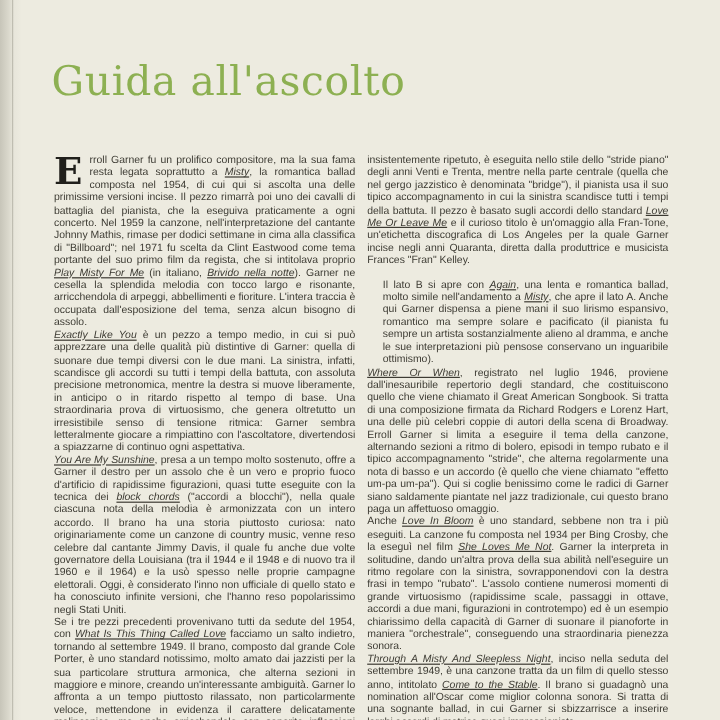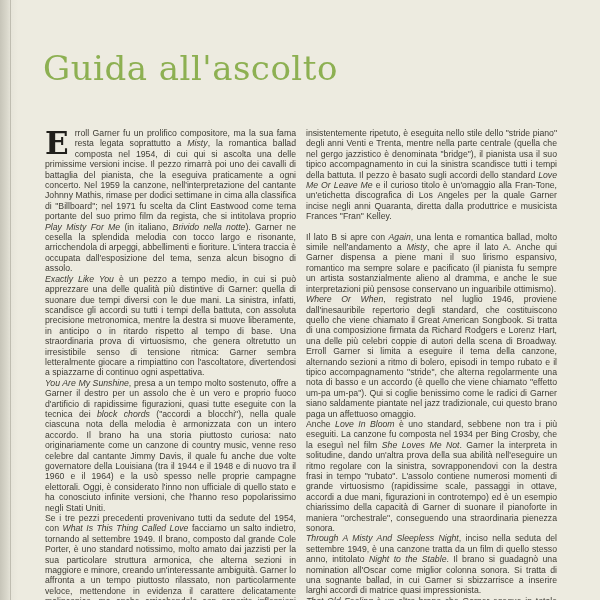--- a/index.html
+++ b/index.html
@@ -40,22 +40,22 @@
     display:flex;gap:10px;
   }
   .col{
     width:251px;
     color:var(--ink);
     font-size:8.7px;
     line-height:10.4px;
     text-align:justify;
   }
   .col p{margin:0;}
-  #col-right p:nth-child(2){margin-top:10px;}
-  .col i{font-style:italic;}
+  #col-right p:nth-child(2){margin-top:10px;margin-left:13px;}
+  .col i{font-style:italic;text-decoration:underline;}
   .dropcap{
     float:left;
     font-family:"DejaVu Serif", serif;
     font-weight:bold;
     font-size:31px;
     line-height:26px;
     padding:2px 6px 1px 0;
     color:var(--dropcap);
   }
 </style>
@@ -71,17 +71,17 @@
         <p><span class="dropcap">E</span>rroll Garner fu un prolifico compositore, ma la sua fama resta legata soprattutto a <i>Misty</i>, la romantica ballad composta nel 1954, di cui qui si ascolta una delle primissime versioni incise. Il pezzo rimarrà poi uno dei cavalli di battaglia del pianista, che la eseguiva praticamente a ogni concerto. Nel 1959 la canzone, nell'interpretazione del cantante Johnny Mathis, rimase per dodici settimane in cima alla classifica di "Billboard"; nel 1971 fu scelta da Clint Eastwood come tema portante del suo primo film da regista, che si intitolava proprio <i>Play Misty For Me</i> (in italiano, <i>Brivido nella notte</i>). Garner ne cesella la splendida melodia con tocco largo e risonante, arricchendola di arpeggi, abbellimenti e fioriture. L'intera traccia è occupata dall'esposizione del tema, senza alcun bisogno di assolo.</p>
         <p><i>Exactly Like You</i> è un pezzo a tempo medio, in cui si può apprezzare una delle qualità più distintive di Garner: quella di suonare due tempi diversi con le due mani. La sinistra, infatti, scandisce gli accordi su tutti i tempi della battuta, con assoluta precisione metronomica, mentre la destra si muove liberamente, in anticipo o in ritardo rispetto al tempo di base. Una straordinaria prova di virtuosismo, che genera oltretutto un irresistibile senso di tensione ritmica: Garner sembra letteralmente giocare a rimpiattino con l'ascoltatore, divertendosi a spiazzarne di continuo ogni aspettativa.</p>
         <p><i>You Are My Sunshine</i>, presa a un tempo molto sostenuto, offre a Garner il destro per un assolo che è un vero e proprio fuoco d'artificio di rapidissime figurazioni, quasi tutte eseguite con la tecnica dei <i>block chords</i> ("accordi a blocchi"), nella quale ciascuna nota della melodia è armonizzata con un intero accordo. Il brano ha una storia piuttosto curiosa: nato originariamente come un canzone di country music, venne reso celebre dal cantante Jimmy Davis, il quale fu anche due volte governatore della Louisiana (tra il 1944 e il 1948 e di nuovo tra il 1960 e il 1964) e la usò spesso nelle proprie campagne elettorali. Oggi, è considerato l'inno non ufficiale di quello stato e ha conosciuto infinite versioni, che l'hanno reso popolarissimo negli Stati Uniti.</p>
         <p>Se i tre pezzi precedenti provenivano tutti da sedute del 1954, con <i>What Is This Thing Called Love</i> facciamo un salto indietro, tornando al settembre 1949. Il brano, composto dal grande Cole Porter, è uno standard notissimo, molto amato dai jazzisti per la sua particolare struttura armonica, che alterna sezioni in maggiore e minore, creando un'interessante ambiguità. Garner lo affronta a un tempo piuttosto rilassato, non particolarmente veloce, mettendone in evidenza il carattere delicatamente malinconico, ma anche arricchendolo con saporite inflessioni blues, specialmente nei momenti culminanti dell'assolo.</p>
       </div>
     <div class="col" id="col-right">
         <p>insistentemente ripetuto, è eseguita nello stile dello "stride piano" degli anni Venti e Trenta, mentre nella parte centrale (quella che nel gergo jazzistico è denominata "bridge"), il pianista usa il suo tipico accompagnamento in cui la sinistra scandisce tutti i tempi della battuta. Il pezzo è basato sugli accordi dello standard <i>Love Me Or Leave Me</i> e il curioso titolo è un'omaggio alla Fran-Tone, un'etichetta discografica di Los Angeles per la quale Garner incise negli anni Quaranta, diretta dalla produttrice e musicista Frances "Fran" Kelley.</p>
         <p>Il lato B si apre con <i>Again</i>, una lenta e romantica ballad, molto simile nell'andamento a <i>Misty</i>, che apre il lato A. Anche qui Garner dispensa a piene mani il suo lirismo espansivo, romantico ma sempre solare e pacificato (il pianista fu sempre un artista sostanzialmente alieno al dramma, e anche le sue interpretazioni più pensose conservano un inguaribile ottimismo).</p>
         <p><i>Where Or When</i>, registrato nel luglio 1946, proviene dall'inesauribile repertorio degli standard, che costituiscono quello che viene chiamato il Great American Songbook. Si tratta di una composizione firmata da Richard Rodgers e Lorenz Hart, una delle più celebri coppie di autori della scena di Broadway. Erroll Garner si limita a eseguire il tema della canzone, alternando sezioni a ritmo di bolero, episodi in tempo rubato e il tipico accompagnamento "stride", che alterna regolarmente una nota di basso e un accordo (è quello che viene chiamato "effetto um-pa um-pa"). Qui si coglie benissimo come le radici di Garner siano saldamente piantate nel jazz tradizionale, cui questo brano paga un affettuoso omaggio.</p>
         <p>Anche <i>Love In Bloom</i> è uno standard, sebbene non tra i più eseguiti. La canzone fu composta nel 1934 per Bing Crosby, che la eseguì nel film <i>She Loves Me Not</i>. Garner la interpreta in solitudine, dando un'altra prova della sua abilità nell'eseguire un ritmo regolare con la sinistra, sovrapponendovi con la destra frasi in tempo "rubato". L'assolo contiene numerosi momenti di grande virtuosismo (rapidissime scale, passaggi in ottave, accordi a due mani, figurazioni in controtempo) ed è un esempio chiarissimo della capacità di Garner di suonare il pianoforte in maniera "orchestrale", conseguendo una straordinaria pienezza sonora.</p>
-        <p><i>Through A Misty And Sleepless Night</i>, inciso nella seduta del settembre 1949, è una canzone tratta da un film di quello stesso anno, intitolato <i>Night to the Stable</i>. Il brano si guadagnò una nomination all'Oscar come miglior colonna sonora. Si tratta di una sognante ballad, in cui Garner si sbizzarrisce a inserire larghi accordi di matrice quasi impressionista.</p>
+        <p><i>Through A Misty And Sleepless Night</i>, inciso nella seduta del settembre 1949, è una canzone tratta da un film di quello stesso anno, intitolato <i>Come to the Stable</i>. Il brano si guadagnò una nomination all'Oscar come miglior colonna sonora. Si tratta di una sognante ballad, in cui Garner si sbizzarrisce a inserire larghi accordi di matrice quasi impressionista.</p>
         <p><i>That Old Feeling</i> è un altro brano che Garner esegue in totale solitudine, attingendo alle inesauribili risorse della sua strepitosa tecnica strumentale. Da notare, in particolare, come egli vari continuamente tempo, andamento ritmico, densità sonora, atmosfere, con una fantasia che sembra davvero non avere limiti.</p>
       </div>
   </div>
 </div>
 
 </body></html>

